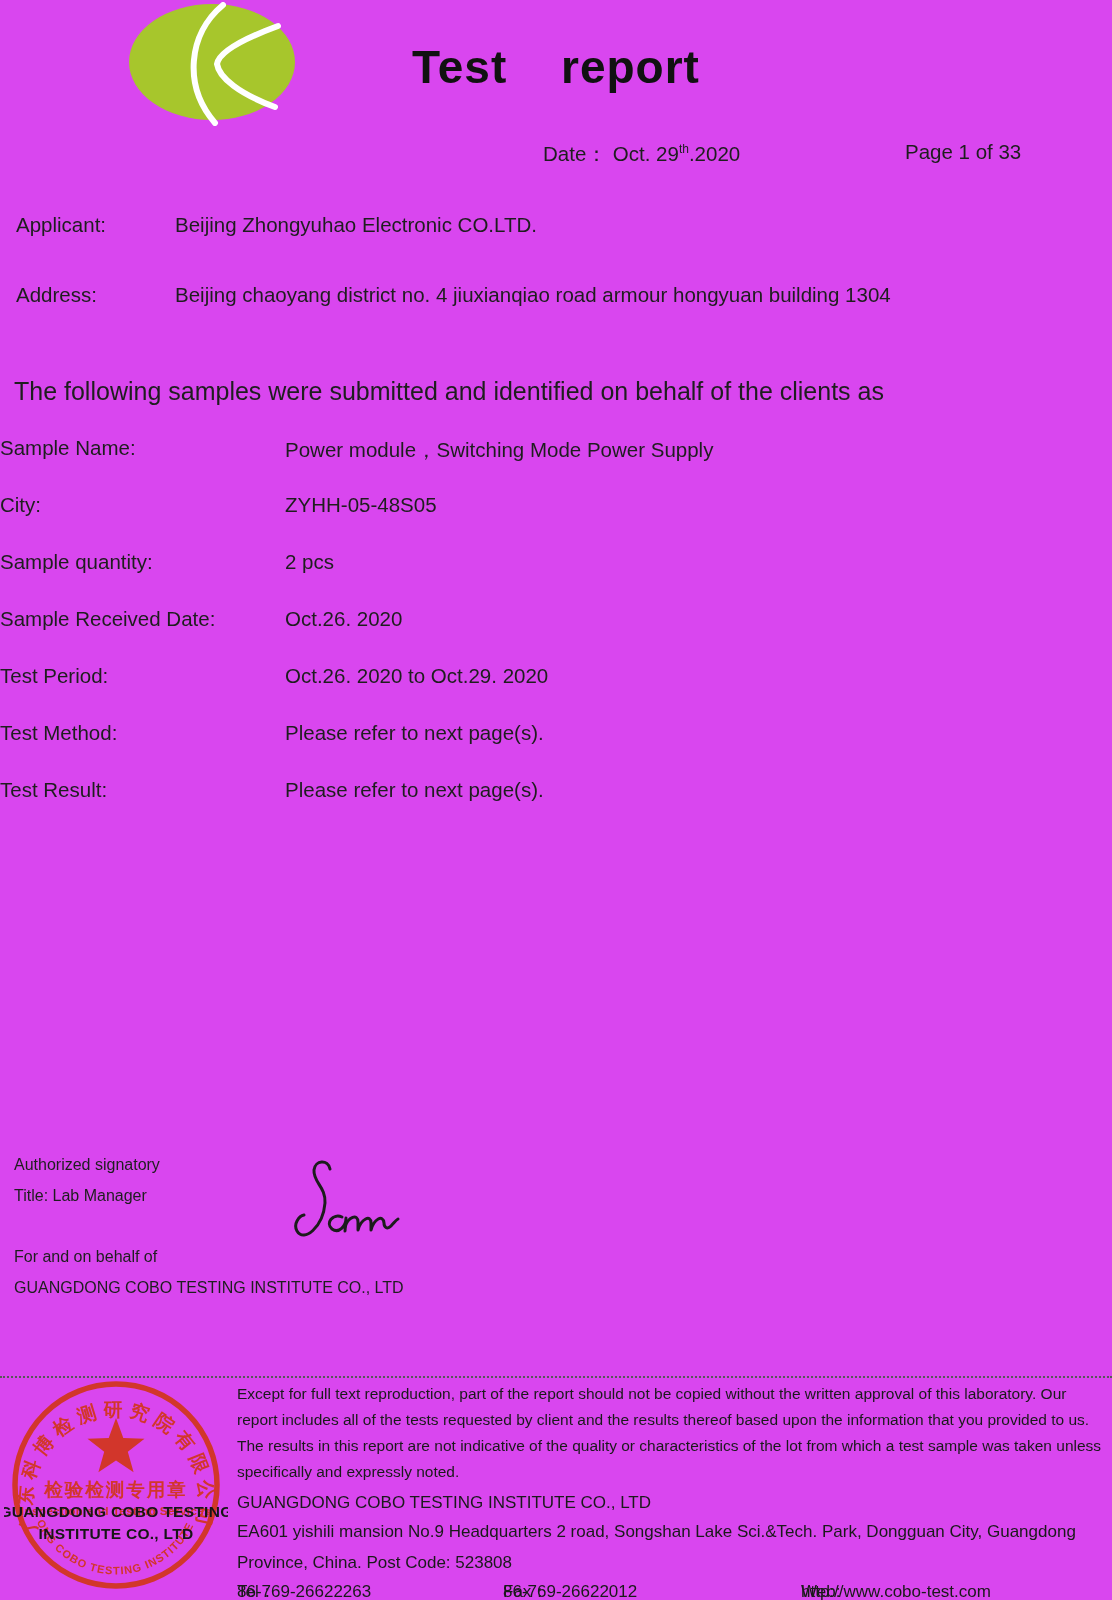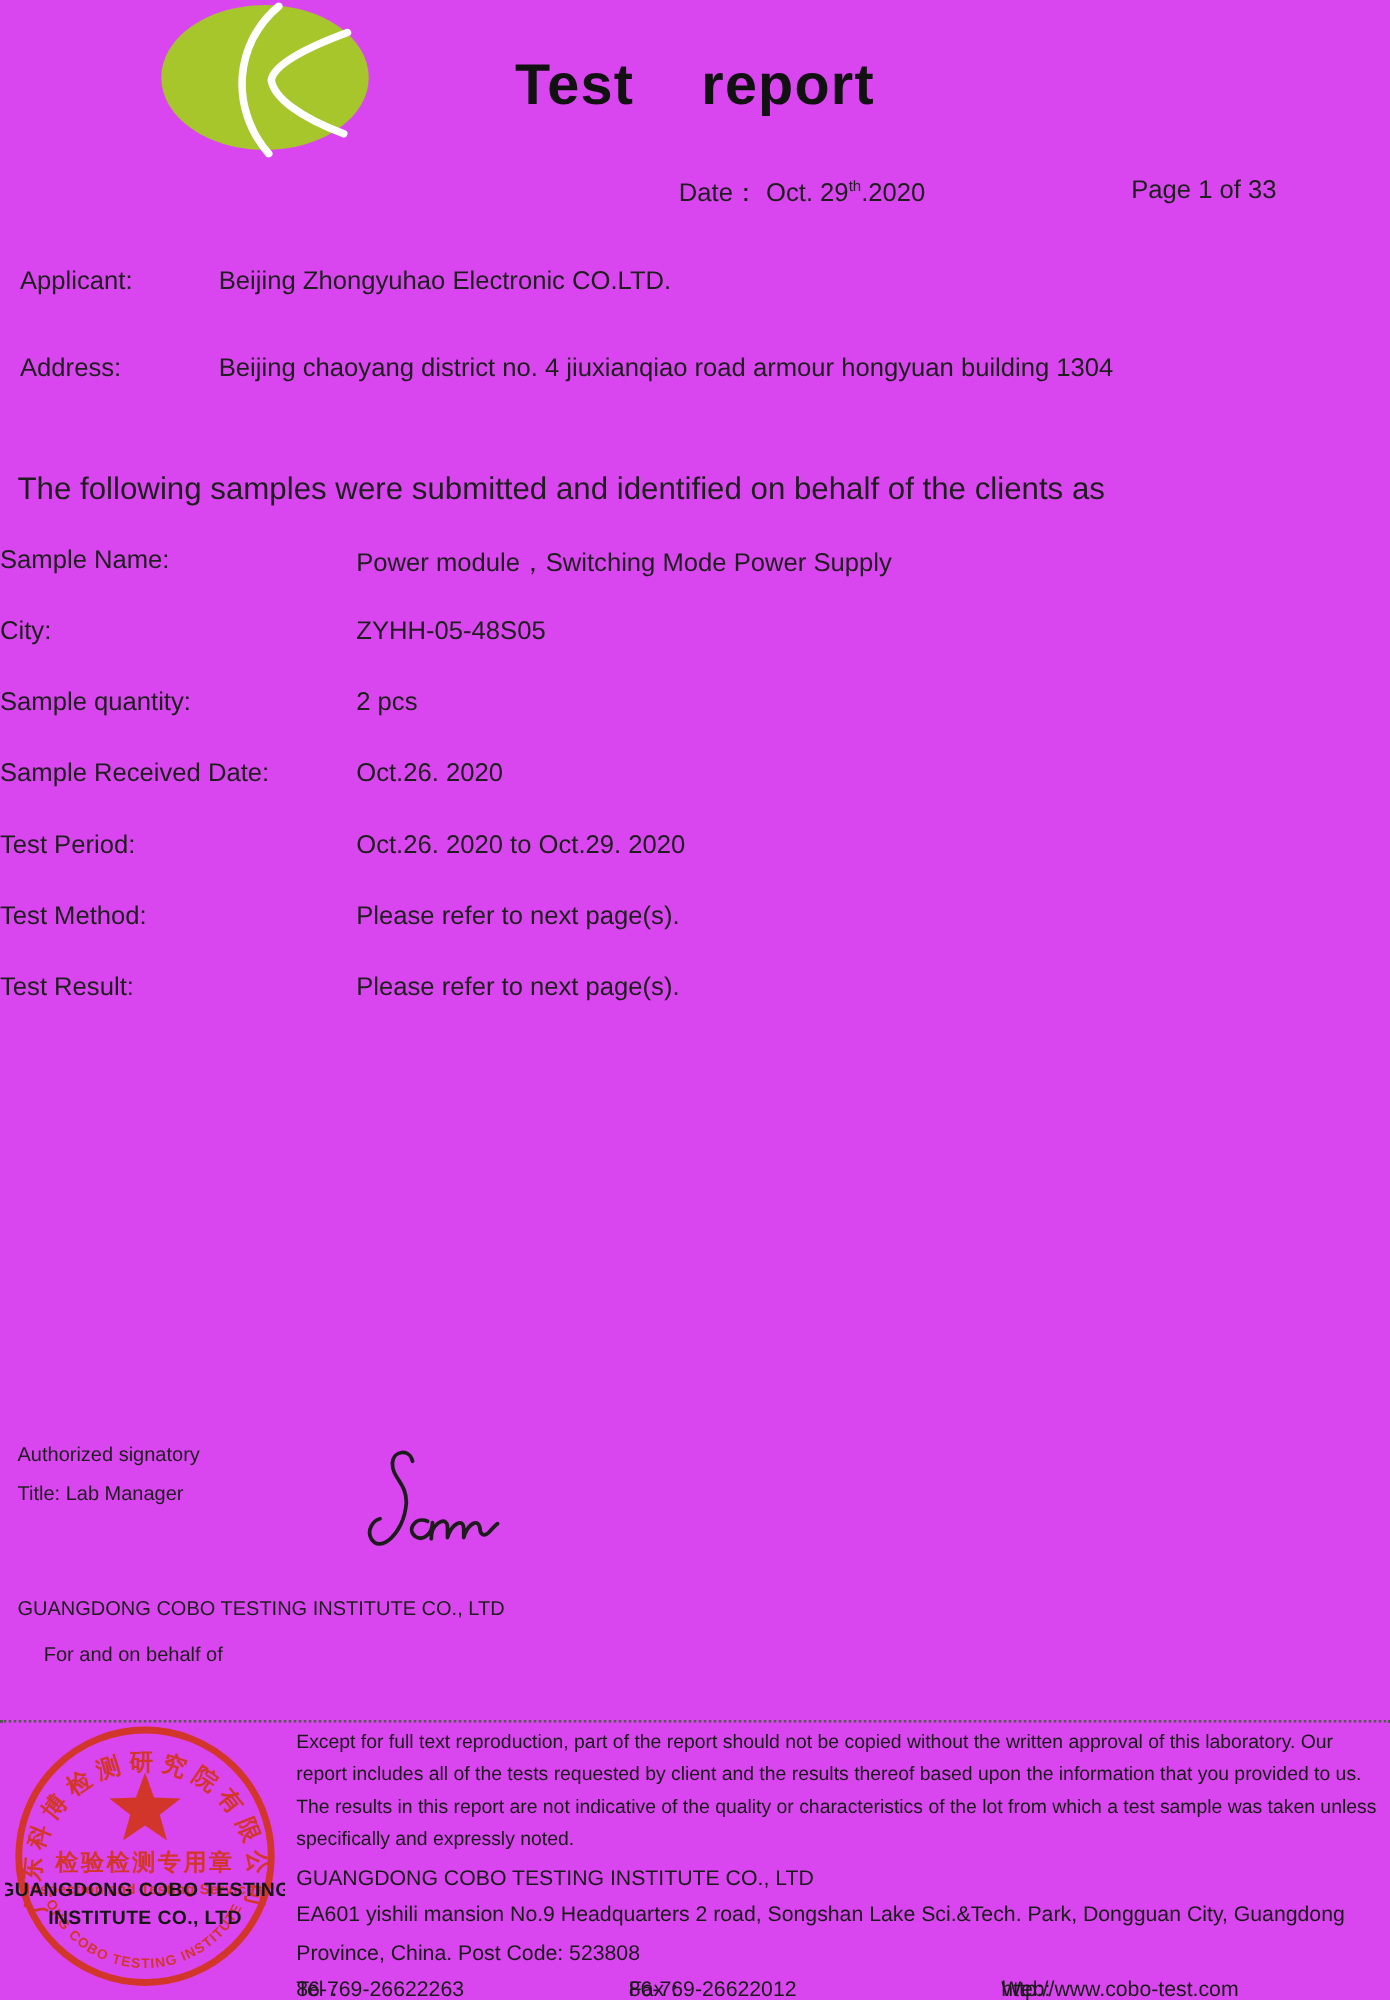--- a/index.html
+++ b/index.html
@@ -107,21 +107,21 @@
   <div class="abs sigline" style="top:1187px;">Title: Lab Manager</div>
 
   <svg class="sig-svg" width="130" height="100" viewBox="0 0 130 100" aria-hidden="true">
     <g stroke="#1c1c1c" stroke-width="3" fill="none" stroke-linecap="round" stroke-linejoin="round">
       <path d="M 48,14 C 46,4 33,5 32,15 C 31,27 44,32 43,48 C 41,72 22,88 15,76 C 11,69 17,61 22,60"></path>
       <path d="M 60,62 C 51,58 43,68 50,74 C 57,79 64,71 64,63 L 63,76"></path>
       <path d="M 63,72 C 66,62 76,58 76,67 L 76,75 C 79,64 89,59 89,68 L 89,75 C 92,64 101,59 102,68 C 102,72 105,75 109,71 C 112,68 114,65 116,64"></path>
     </g>
   </svg>
 
-  <div class="abs sigline" style="top:1316px;margin-left:21px;">For and on behalf of</div>
+  <div class="abs sigline" style="top:1248px;">For and on behalf of</div>
   <div class="abs sigline" style="top:1279px;">GUANGDONG COBO TESTING INSTITUTE CO., LTD</div>
 
   <div class="divider"></div>
 
   <svg class="stamp" width="224" height="220" viewBox="0 0 224 220" aria-hidden="true">
     <defs>
       <path id="arcTop" d="M 30,139 A 84,84 0 1 1 194,139"></path>
       <path id="arcBottom" d="M 32,141 A 86,86 0 0 0 192,141"></path>
     </defs>
     <circle cx="112" cy="106" r="101" fill="none" stroke="#d2362b" stroke-width="5.5"></circle>

